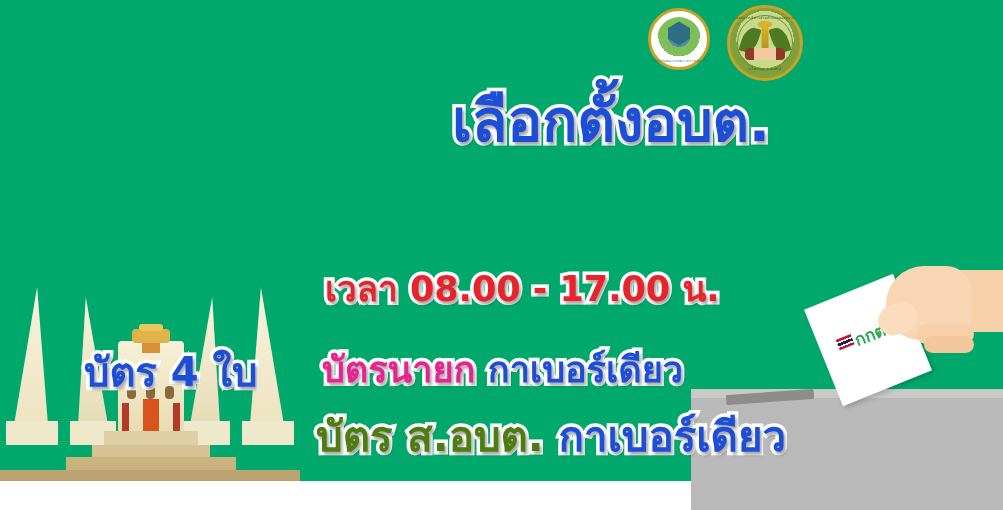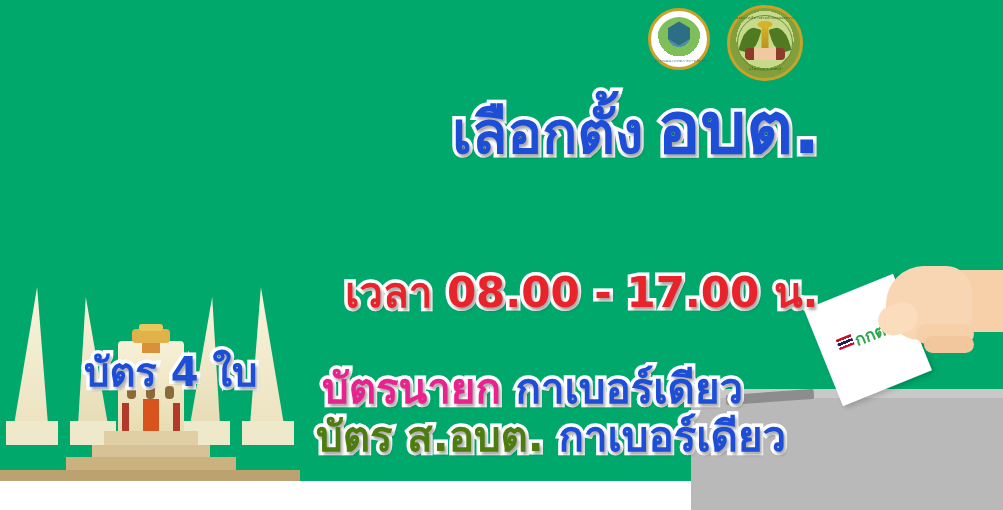--- a/index.html
+++ b/index.html
@@ -218,26 +218,26 @@
     text-shadow:2px 3px 3px rgba(0,0,0,.35);
   }
   .stroke-white-green{
     color:#4d7c0f;
     -webkit-text-stroke:7px #ffffff;
     paint-order:stroke fill;
     text-shadow:2px 3px 3px rgba(0,0,0,.35);
   }
 
   #title-line{left:452px;top:92px;font-size:58px;}
-  #title-main{font-size:72px;margin-left:14px;}
+  #title-main{font-size:56px;margin-left:0;}
   #date-line{left:18px;top:180px;font-size:50px;}
   #date-big{font-size:62px;}
-  #time-line{left:332px;top:272px;font-size:42px;padding-left:13px;}
+  #time-line{left:312px;top:272px;font-size:35px;padding-left:13px;}
   #cards-count{left:84px;top:352px;font-size:40px;}
-  #row-mayor{left:322px;top:368px;font-size:42px;}
+  #row-mayor{left:322px;top:352px;font-size:36px;}
   #row-council{left:316px;top:416px;font-size:42px;}
   .seg{display:inline-block;}
 </style>
 </head>
 <body>
 
 <div id="poster">
 
   <div class="green-bg"></div>
 

